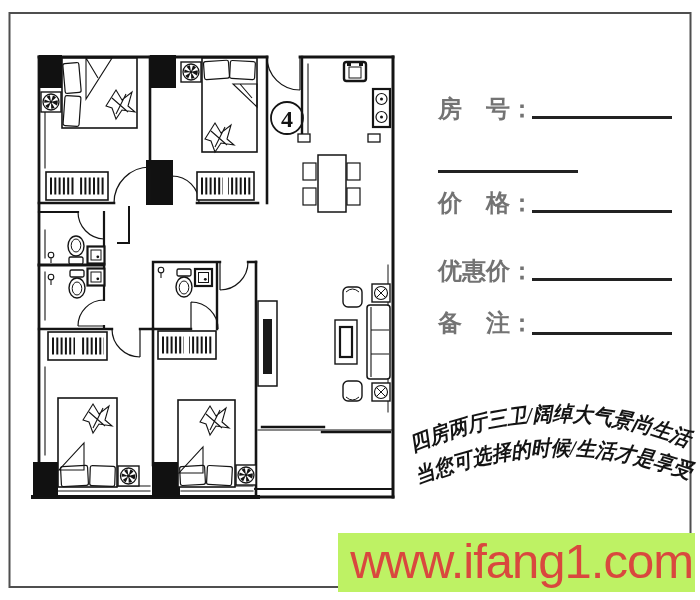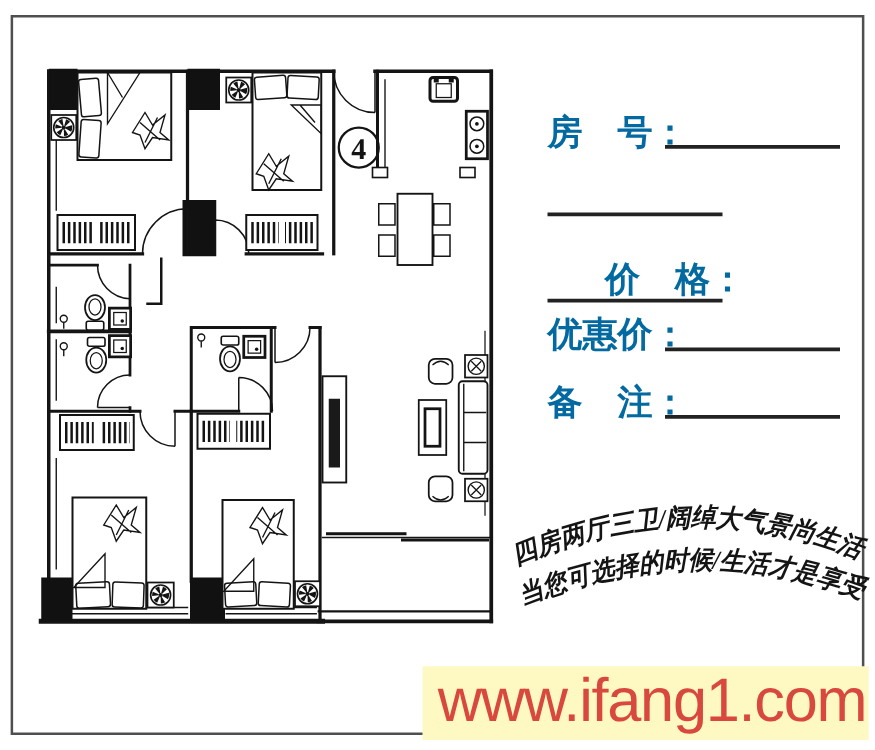--- a/index.html
+++ b/index.html
@@ -2,26 +2,26 @@
 <html><head>
 <meta charset="utf-8">
 <style>
   html,body{margin:0;padding:0;}
   body{width:700px;height:600px;background:#ffffff;position:relative;overflow:hidden;
        font-family:"Liberation Serif",serif;}
   .stage{position:absolute;left:0;top:0;width:700px;height:600px;background:#fff;}
   svg.plan{position:absolute;left:0;top:0;display:block;}
   .form-panel{position:absolute;left:0;top:0;width:700px;height:600px;pointer-events:none;}
   .form-row{position:absolute;left:438px;height:36px;display:flex;align-items:flex-end;}
-  .form-label{font-size:28px;font-weight:bold;color:#0369a1;width:94px;line-height:1;
+  .form-label{font-size:24px;font-weight:bold;color:#737373;width:94px;line-height:1;
               white-space:nowrap;}
   .form-line{width:140px;height:0;border-bottom:3px solid #222;margin-bottom:2px;}
-  .row-0{top:85px;} .row-1{top:139px;} .row-2{top:211px;flex-direction:column;} .row-3{top:247px;font-family:Liberation Serif, serif;} .row-4{top:301px;}
+  .row-0{top:85px;} .row-1{top:139px;} .row-2{top:179px;} .row-3{top:247px;font-family:Liberation Serif, serif;} .row-4{top:301px;font-family:Liberation Mono, monospace;}
   .watermark{position:absolute;right:5px;bottom:8px;font-family:"Liberation Sans",sans-serif;
-             font-size:49px;line-height:1;color:#d9483e;letter-spacing:-1px;background:#fef9c3;
+             font-size:49px;line-height:1;color:#d9483e;letter-spacing:-1px;background:#bef264;
              padding:4px 2px 6px 12px;}
 </style>
 </head>
 <body>
 
 <div class="stage">
 
 <svg class="plan" width="700" height="600" viewBox="0 0 700 600">
   <defs>
     <g id="fanG">

